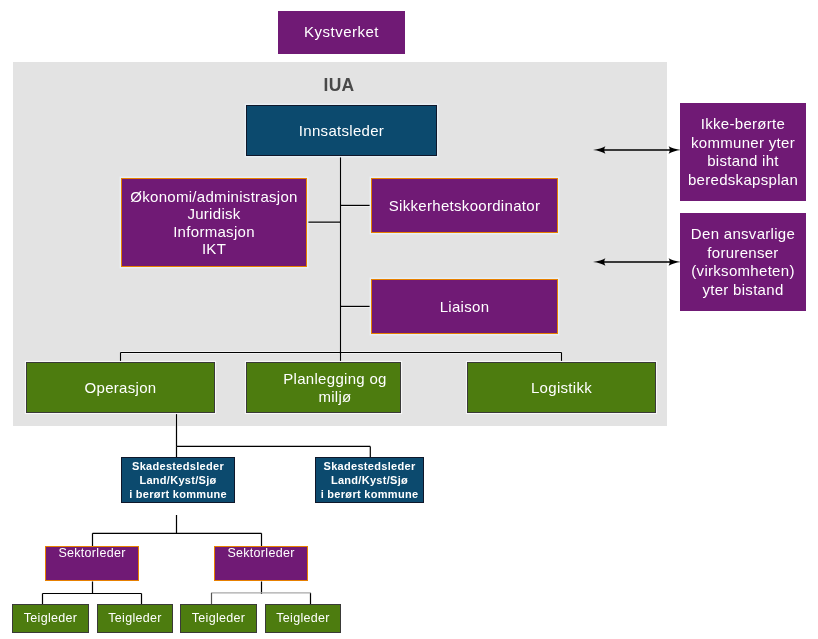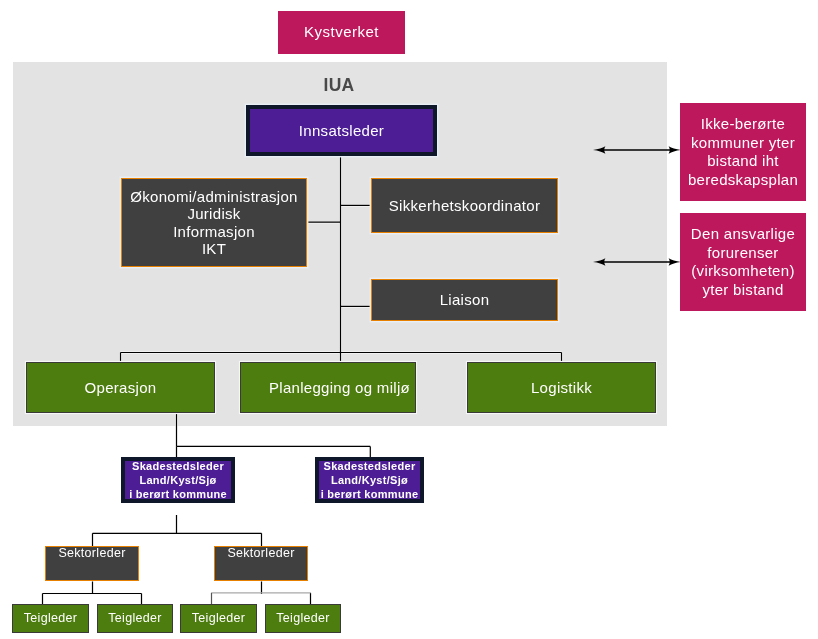--- a/index.html
+++ b/index.html
@@ -10,44 +10,44 @@
   #stage{position:relative;width:818px;height:639px;}
   .box{position:absolute;box-sizing:border-box;display:flex;align-items:center;
        justify-content:center;text-align:center;line-height:1.18;}
   .panel{position:absolute;background:#e3e3e3;}
   .lbl{display:block;}
 
   #wires{position:absolute;left:0;top:0;z-index:1;}
   #stage > .box, #stage > .iua-title, #stage > .arrow{z-index:2;}
   .multi{display:block;}
 
-  .gray-box{background:#be185d;color:#fff;}
+  .gray-box{background:#701a75;color:#fff;}
   .dark-box{background:#4d7c0f;color:#fff;border:1px solid #3a3a38;}
-  .orange-dark{background:#4c1d95;color:#fff;border:4px solid #0f172a;}
-  .orange-light{background:#404040;color:#fff;border:1px solid #e78000;}
+  .orange-dark{background:#0c4a6e;color:#fff;border:1px solid #0f172a;}
+  .orange-light{background:#701a75;color:#fff;border:1px solid #e78000;}
   
   .onpanel{box-shadow:0 0 0 1.4px #e9eff4;}
   .dark-box.onpanel{box-shadow:0 0 0 1.1px #f7f7f7;}
 
   
   .kystverket{left:278px;top:11px;width:127px;height:43px;font-size:15px;padding-bottom:2px;letter-spacing:0.5px;}
 
   
   .iua-panel{left:13px;top:62px;width:654px;height:364px;z-index:0;}
   .iua-title{position:absolute;left:12px;top:74.5px;width:654px;text-align:center;
              color:#4a4a4a;font-size:17.5px;font-weight:bold;}
 
   .innsatsleder{left:246px;top:105px;width:191px;height:51px;font-size:15px;}
   .stab{left:121px;top:178px;width:186px;height:89px;font-size:15px;line-height:17.1px;}
   .sikkerhet{left:371px;top:178px;width:187px;height:55px;font-size:15px;}
-  .liaison{left:371px;top:279px;width:187px;height:42px;font-size:15px;}
+  .liaison{left:371px;top:279px;width:187px;height:55px;font-size:15px;}
 
   .sec{height:51px;top:362px;font-size:15px;}
   .sec1{left:26px;width:189px;}
-  .sec2{left:240px;width:176px;padding-left:23px;}
+  .sec2{left:246px;width:155px;padding-left:23px;}
   .sec3{left:467px;width:189px;}
 
   
   .arrow{position:absolute;}
   .arrow1{left:592.5px;top:143.4px;}
   .arrow2{left:592.5px;top:255.1px;}
   .note{left:680px;width:126px;height:98px;font-size:15px;line-height:18.5px;}
   .note1{top:103px;}
   .note2{top:213px;justify-content:center;}
 

